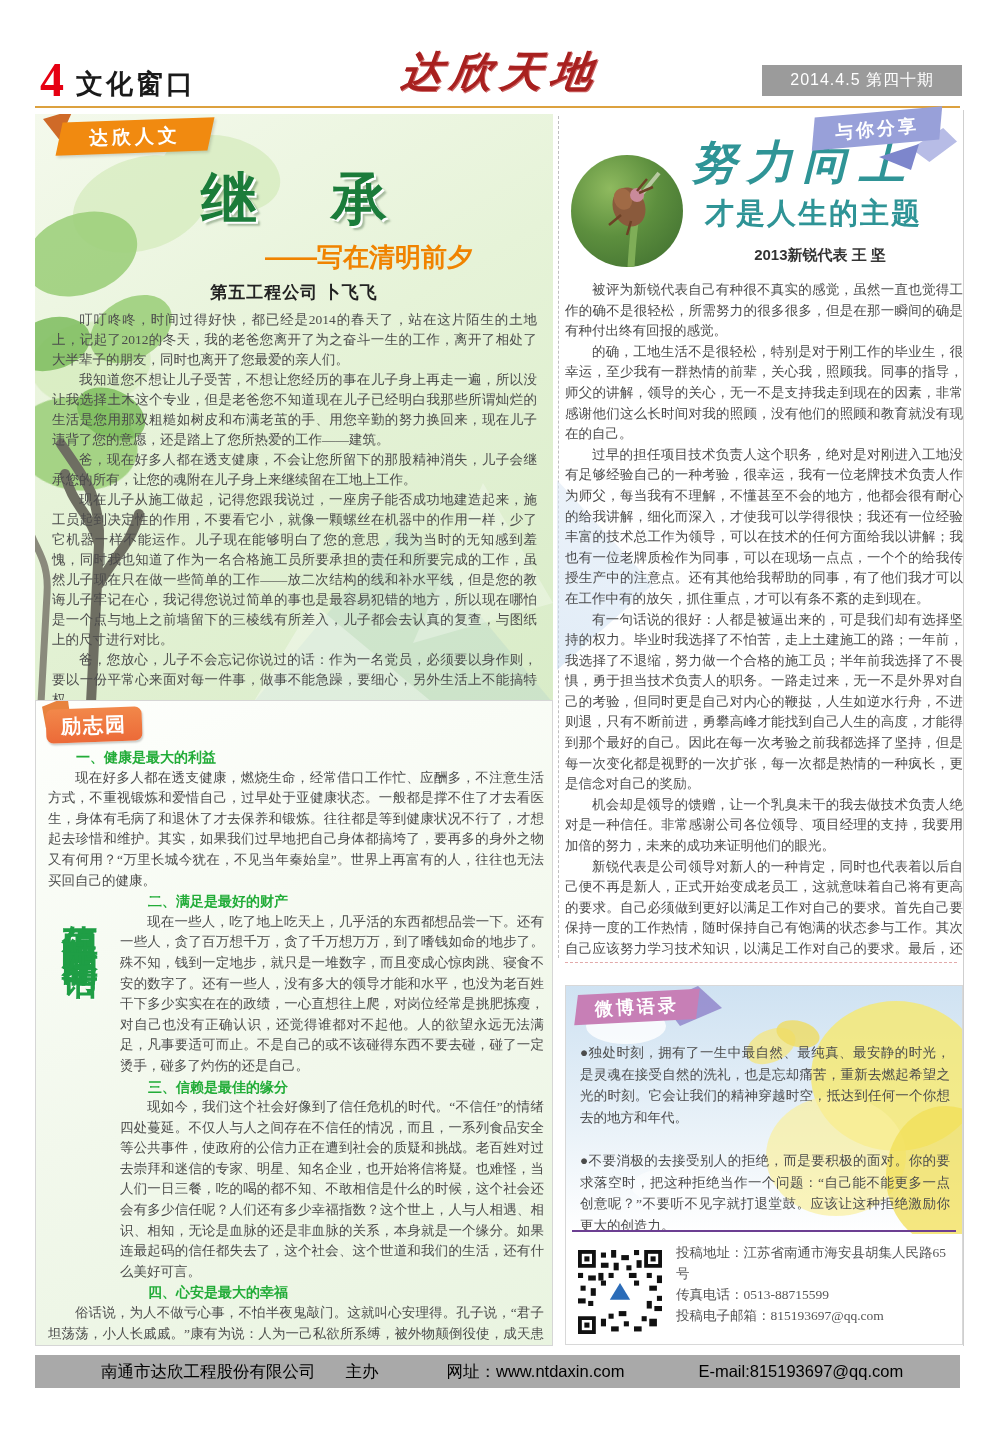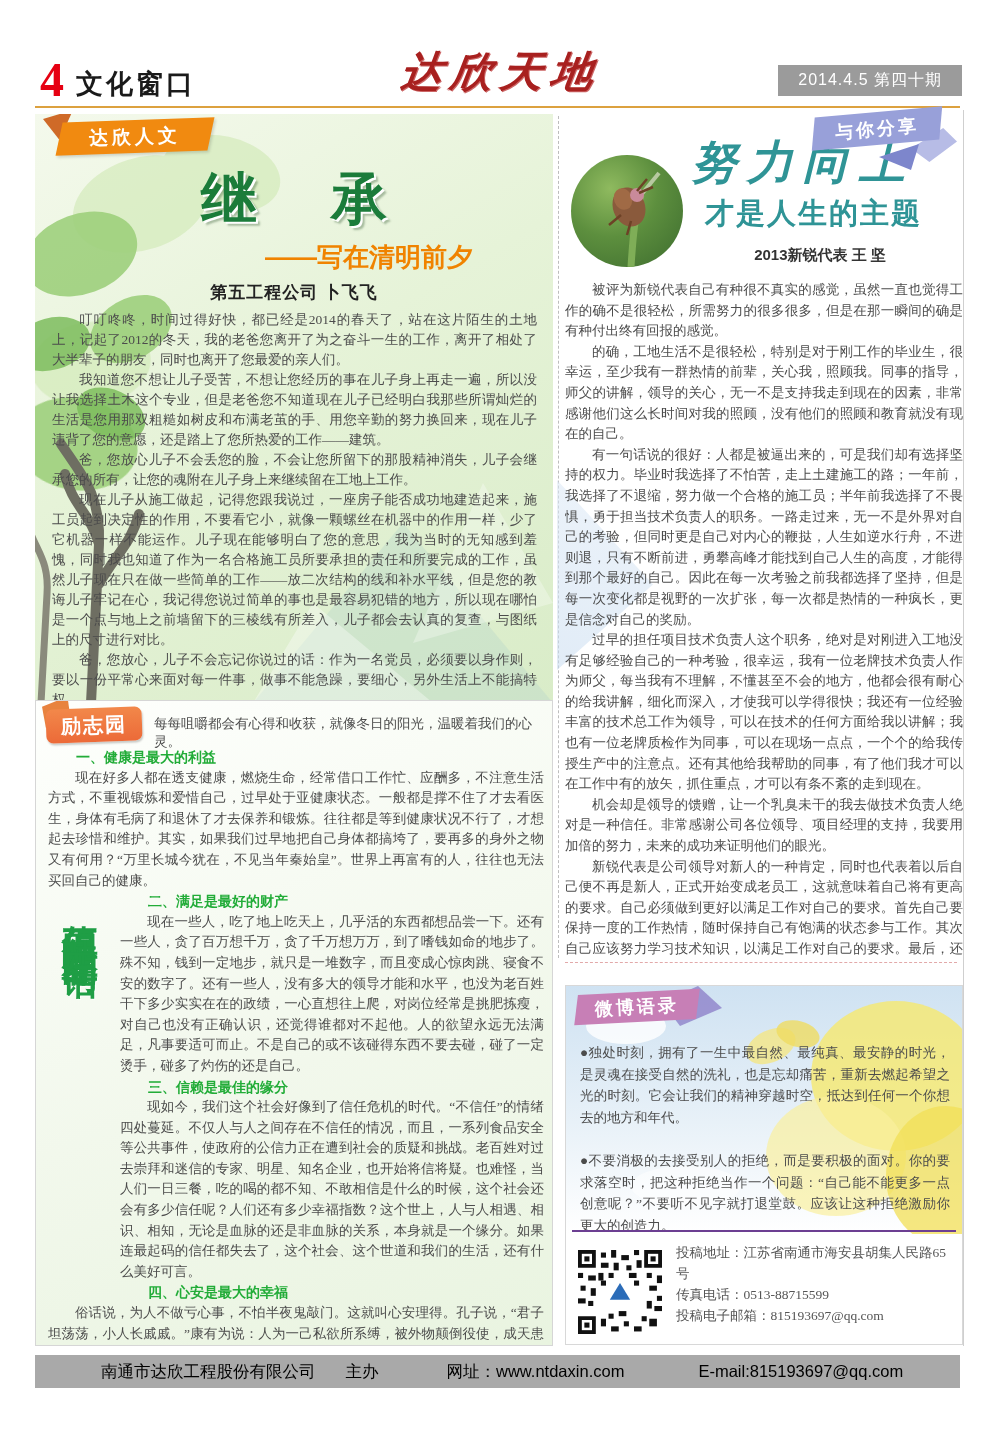--- a/index.html
+++ b/index.html
@@ -5,21 +5,21 @@
   * { margin:0; padding:0; box-sizing:border-box; }
   html,body { background:#fff; }
   body { font-family:"Liberation Serif", serif; }
   #page { position:relative; width:995px; height:1437px; background:#fff; overflow:hidden; margin:0 auto; }
 
   
   .header { position:absolute; left:40px; top:50px; width:922px; height:52px; display:flex; align-items:flex-end; }
   .pagenum { font-family:"Liberation Serif", serif; font-weight:bold; font-size:48px; line-height:44px; color:#e60012; }
   .section-name { font-family:"Liberation Serif", serif; font-weight:bold; font-size:27px; color:#1a1a1a; margin-left:12px; letter-spacing:3px; line-height:36px; }
   .masthead { position:absolute; left:50%; transform:translateX(-50%) skewX(-8deg); bottom:2px; font-family:"Liberation Serif", serif; font-weight:bold; font-style:italic; font-size:42px; color:#a8201f; letter-spacing:8px; text-shadow:1px 1px 0 #c66; }
-  .issue-badge { position:absolute; right:0; bottom:6px; background:#9b9b9b; color:#fff; font-family:"Liberation Sans", sans-serif; font-size:16px; padding:5px 20px; letter-spacing:1px; }
+  .issue-badge { position:absolute; right:0; bottom:6px; background:#9b9b9b; color:#fff; font-family:"Liberation Sans", sans-serif; font-size:16px; padding:5px 28px; letter-spacing:1px; }
   .header-rule { position:absolute; left:35px; top:106px; width:925px; height:2px; background:#dca13f; }
 
   
   .left-box { position:absolute; left:35px; top:114px; width:518px; height:589px; background:linear-gradient(150deg,#f4f9ec 0%,#e6f3d8 45%,#d9ecc8 100%); overflow:hidden; }
   .left-box svg.tree { position:absolute; left:-14px; top:0; }
   .geo-svg { position:absolute; right:0; bottom:0; }
   .renwen-banner { position:absolute; left:24px; top:6px; width:152px; height:33px; background:#f18a10; transform:rotate(-2deg) skewX(-14deg); display:flex; align-items:center; justify-content:center; box-shadow:2px 2px 3px rgba(0,0,0,.15); }
   .renwen-banner span { transform:skewX(14deg); color:#fff; font-family:"Liberation Sans", sans-serif; font-weight:bold; font-size:19px; letter-spacing:4px; }
   .fold-deco { position:absolute; left:8px; top:-4px; width:30px; height:30px; background:#cf6a28; clip-path:polygon(0 30%,100% 0,55% 100%); }
   .la-title { position:relative; text-align:center; margin-top:8px; font-size:56px; font-weight:900; color:#1b7c3a; letter-spacing:30px; text-indent:30px; font-family:"Liberation Serif", serif; text-shadow:2px 2px 0 #ffffff, 4px 4px 2px rgba(40,80,40,.35); }
@@ -114,31 +114,30 @@
     <div class="renwen-banner">
       <span>达欣人文</span>
     </div>
     <div style="height:40px"></div>
     <div class="la-title">继 承</div>
     <div class="la-subtitle">——写在清明前夕</div>
     <div class="la-byline">第五工程公司 卜飞飞</div>
     <div class="la-body">
       <p>叮叮咚咚，时间过得好快，都已经是2014的春天了，站在这片陌生的土地上，记起了2012的冬天，我的老爸您离开了为之奋斗一生的工作，离开了相处了大半辈子的朋友，同时也离开了您最爱的亲人们。</p>
       <p>我知道您不想让儿子受苦，不想让您经历的事在儿子身上再走一遍，所以没让我选择土木这个专业，但是老爸您不知道现在儿子已经明白我那些所谓灿烂的生活是您用那双粗糙如树皮和布满老茧的手、用您辛勤的努力换回来，现在儿子违背了您的意愿，还是踏上了您所热爱的工作——建筑。</p>
-      <p>爸，您放心儿子不会丢您的脸，不会让您所留下的那股精神消失，儿子会继承您的所有，让您的魂附在儿子身上来继续留在工地上工作。</p>
+      <p>爸，现在好多人都在透支健康，不会让您所留下的那股精神消失，儿子会继承您的所有，让您的魂附在儿子身上来继续留在工地上工作。</p>
       <p>现在儿子从施工做起，记得您跟我说过，一座房子能否成功地建造起来，施工员起到决定性的作用，不要看它小，就像一颗螺丝在机器中的作用一样，少了它机器一样不能运作。儿子现在能够明白了您的意思，我为当时的无知感到羞愧，同时我也知道了作为一名合格施工员所要承担的责任和所要完成的工作，虽然儿子现在只在做一些简单的工作——放二次结构的线和补水平线，但是您的教诲儿子牢记在心，我记得您说过简单的事也是最容易犯错的地方，所以现在哪怕是一个点与地上之前墙留下的三棱线有所差入，儿子都会去认真的复查，与图纸上的尺寸进行对比。</p>
       <p>爸，您放心，儿子不会忘记你说过的话：作为一名党员，必须要以身作则，要以一份平常心来面对每一件事，做事不能急躁，要细心，另外生活上不能搞特权。</p>
 
     </div>
   </div>
 
   <div class="lz-box">
     <div class="lz-fold"></div>
     <div class="lz-badge">励志园</div>
-    <div class="lz-intro">每每咀嚼都会有心得和收获，就像冬日的阳光，温暖着我们的心灵。</div>
     <div class="lz-content">
       <div class="lz-head">一、健康是最大的利益</div>
       <p>现在好多人都在透支健康，燃烧生命，经常借口工作忙、应酬多，不注意生活方式，不重视锻炼和爱惜自己，过早处于亚健康状态。一般都是撑不住了才去看医生，身体有毛病了和退休了才去保养和锻炼。往往都是等到健康状况不行了，才想起去珍惜和维护。其实，如果我们过早地把自己身体都搞垮了，要再多的身外之物又有何用？“万里长城今犹在，不见当年秦始皇”。世界上再富有的人，往往也无法买回自己的健康。</p>
       <div class="vertical-title">值得回味一生的四句话</div>
       <div class="lz-head">二、满足是最好的财产</div>
       <p>现在一些人，吃了地上吃天上，几乎活的东西都想品尝一下。还有一些人，贪了百万想千万，贪了千万想万万，到了嗜钱如命的地步了。殊不知，钱到一定地步，就只是一堆数字，而且变成心惊肉跳、寝食不安的数字了。还有一些人，没有多大的领导才能和水平，也没为老百姓干下多少实实在在的政绩，一心直想往上爬，对岗位经常是挑肥拣瘦，对自己也没有正确认识，还觉得谁都对不起他。人的欲望永远无法满足，凡事要适可而止。不是自己的或不该碰得东西不要去碰，碰了一定烫手，碰多了灼伤的还是自己。</p>
       <div class="lz-head">三、信赖是最佳的缘分</div>
       <p>现如今，我们这个社会好像到了信任危机的时代。“不信任”的情绪四处蔓延。不仅人与人之间存在不信任的情况，而且，一系列食品安全等公共事件，使政府的公信力正在遭到社会的质疑和挑战。老百姓对过去崇拜和迷信的专家、明星、知名企业，也开始将信将疑。也难怪，当人们一日三餐，吃的喝的都不知、不敢相信是什么的时候，这个社会还会有多少信任呢？人们还有多少幸福指数？这个世上，人与人相遇、相识、相知，无论是血脉的还是非血脉的关系，本身就是一个缘分。如果连最起码的信任都失去了，这个社会、这个世道和我们的生活，还有什么美好可言。</p>
       <div class="lz-head">四、心安是最大的幸福</div>
       <p>俗话说，为人不做亏心事，不怕半夜鬼敲门。这就叫心安理得。孔子说，“君子坦荡荡，小人长戚戚。”康有为说：人为一己私欲所系缚，被外物颠倒役使，成天患得患失。现实中，凡做了亏心事，干了缺德勾当，强取豪夺、贪得无厌者，哪一个不是整天提心吊胆，吃不香饭、睡不了安稳觉。你说，这样的人，即使有权有势，有钱有财，表面上看很风光、很气派，内心里他能感到幸福吗？能享受幸福的真正滋味吗？</p>
@@ -165,22 +164,22 @@
         <path d="M66 36 L76 24 M68 38 L82 32 M50 60 L38 70 M60 66 L56 80" stroke="#6d4226" stroke-width="2.5" fill="none"></path>
       </svg>
     </div>
     <div class="ra-title1">努力向上</div>
     <div class="ra-title2">才是人生的主题</div>
     <div class="ra-byline">2013新锐代表  王 坚</div>
     <div class="blue-tri"></div>
     <div class="ra-body">
       <p>被评为新锐代表自己有种很不真实的感觉，虽然一直也觉得工作的确不是很轻松，所需努力的很多很多，但是在那一瞬间的确是有种付出终有回报的感觉。</p>
       <p>的确，工地生活不是很轻松，特别是对于刚工作的毕业生，很幸运，至少我有一群热情的前辈，关心我，照顾我。同事的指导，师父的讲解，领导的关心，无一不是支持我走到现在的因素，非常感谢他们这么长时间对我的照顾，没有他们的照顾和教育就没有现在的自己。</p>
+      <p>过早的担任项目技术负责人这个职务，绝对是对刚进入工地没有足够经验自己的一种考验，很幸运，我有一位老牌技术负责人作为师父，每当我有不理解，不懂甚至不会的地方，他都会很有耐心的给我讲解，细化而深入，才使我可以学得很快；我还有一位经验丰富的技术总工作为领导，可以在技术的任何方面给我以讲解；我也有一位老牌质检作为同事，可以在现场一点点，一个个的给我传授生产中的注意点。还有其他给我帮助的同事，有了他们我才可以在工作中有的放矢，抓住重点，才可以有条不紊的走到现在。</p>
       <p>有一句话说的很好：人都是被逼出来的，可是我们却有选择坚持的权力。毕业时我选择了不怕苦，走上土建施工的路；一年前，我选择了不退缩，努力做一个合格的施工员；半年前我选择了不畏惧，勇于担当技术负责人的职务。一路走过来，无一不是外界对自己的考验，但同时更是自己对内心的鞭挞，人生如逆水行舟，不进则退，只有不断前进，勇攀高峰才能找到自己人生的高度，才能得到那个最好的自己。因此在每一次考验之前我都选择了坚持，但是每一次变化都是视野的一次扩张，每一次都是热情的一种疯长，更是信念对自己的奖励。</p>
-      <p>过早的担任项目技术负责人这个职务，绝对是对刚进入工地没有足够经验自己的一种考验，很幸运，我有一位老牌技术负责人作为师父，每当我有不理解，不懂甚至不会的地方，他都会很有耐心的给我讲解，细化而深入，才使我可以学得很快；我还有一位经验丰富的技术总工作为领导，可以在技术的任何方面给我以讲解；我也有一位老牌质检作为同事，可以在现场一点点，一个个的给我传授生产中的注意点。还有其他给我帮助的同事，有了他们我才可以在工作中有的放矢，抓住重点，才可以有条不紊的走到现在。</p>
       <p>机会却是领导的馈赠，让一个乳臭未干的我去做技术负责人绝对是一种信任。非常感谢公司各位领导、项目经理的支持，我要用加倍的努力，未来的成功来证明他们的眼光。</p>
       <p>新锐代表是公司领导对新人的一种肯定，同时也代表着以后自己便不再是新人，正式开始变成老员工，这就意味着自己将有更高的要求。自己必须做到更好以满足工作对自己的要求。首先自己要保持一度的工作热情，随时保持自己有饱满的状态参与工作。其次自己应该努力学习技术知识，以满足工作对自己的要求。最后，还应努力学习施工管理，努力让自己向全方位发展。</p>
 
     </div>
     <div class="ra-divider"></div>
   </div>
 
   <div class="wb-box">
     <div class="wb-sky">
       <svg width="398" height="248" viewBox="0 0 398 248">

